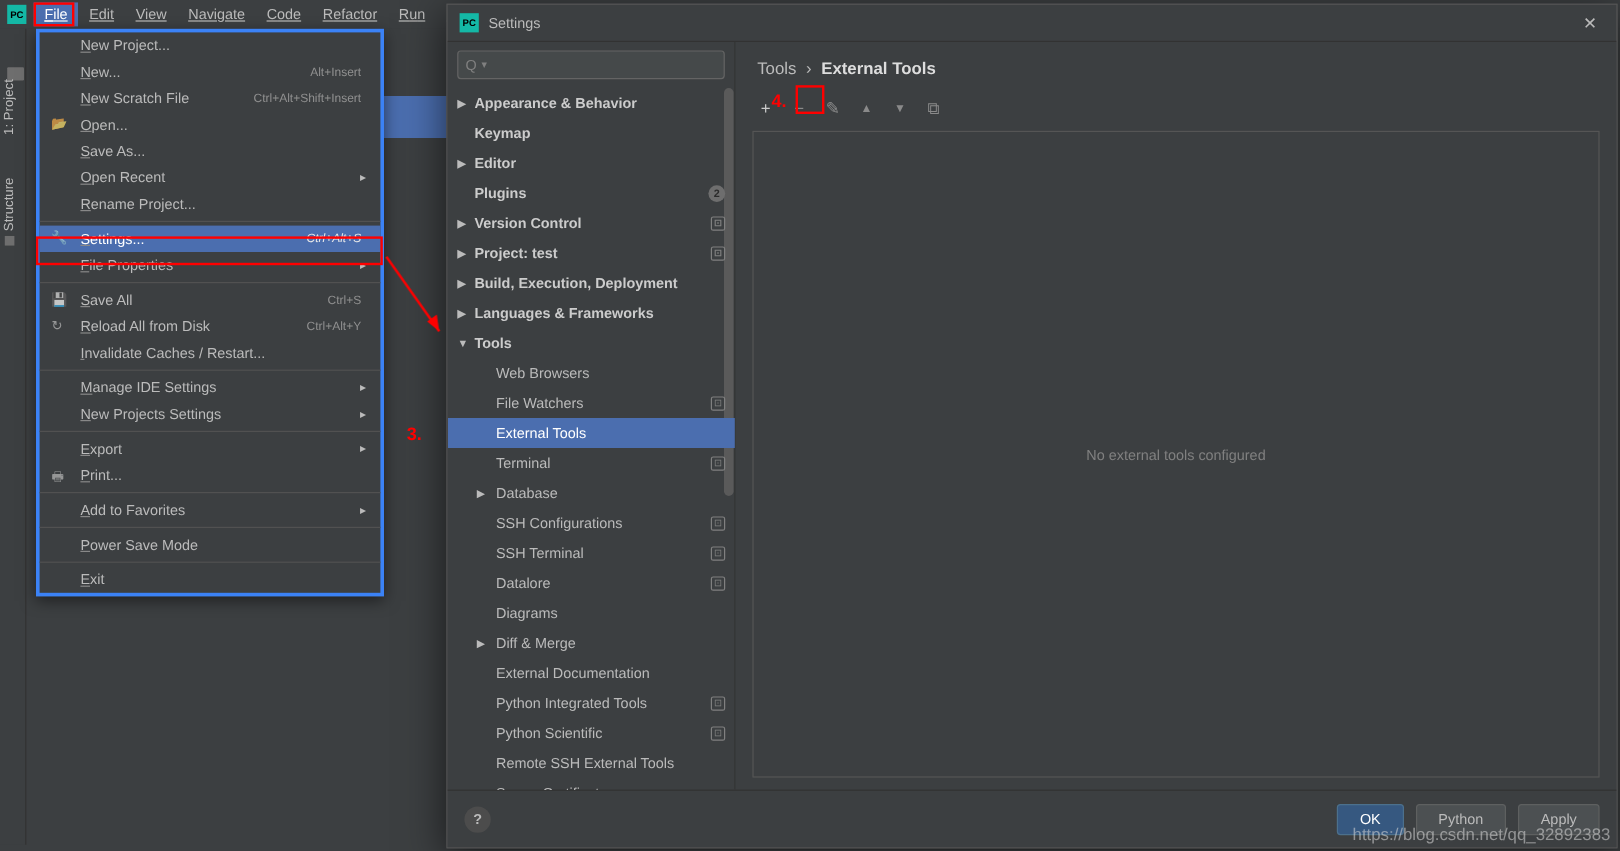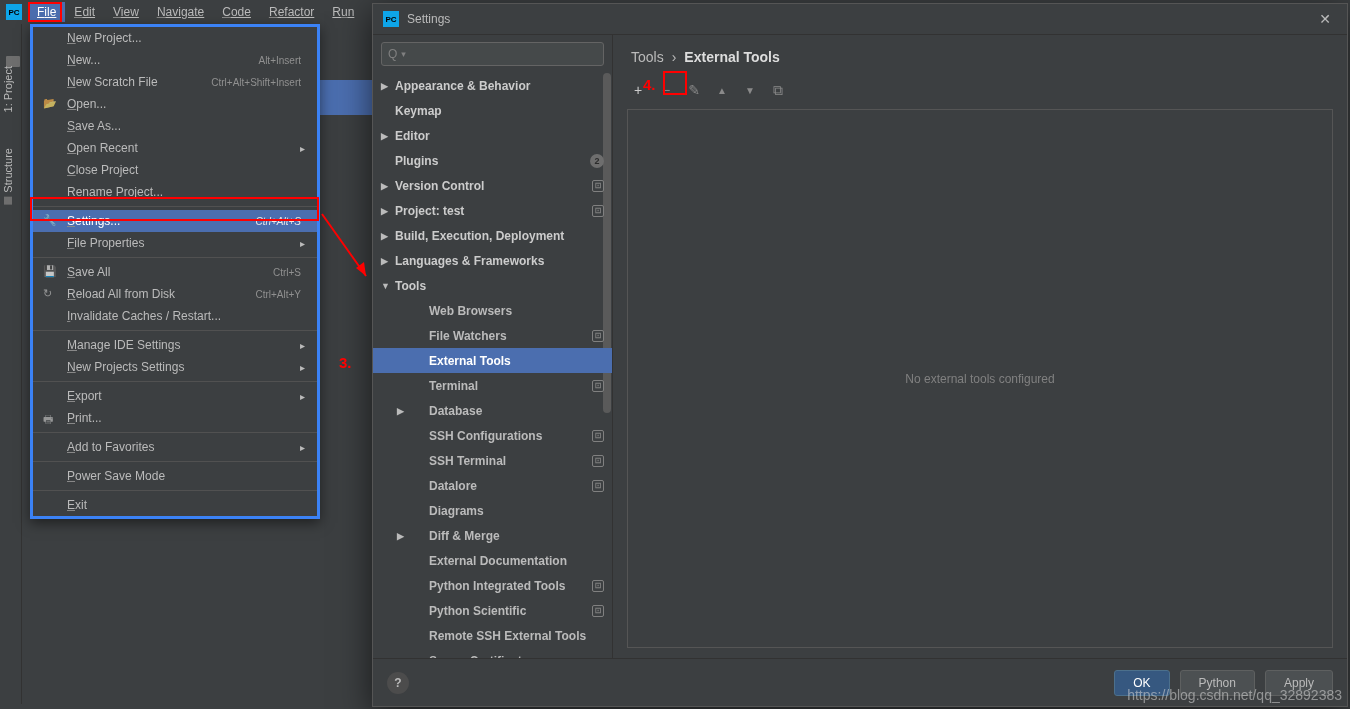--- a/index.html
+++ b/index.html
@@ -1,20 +1,20 @@
 <!DOCTYPE html>
 <html><head>
 <meta charset="utf-8">
 <style>
   * { box-sizing: border-box; margin: 0; padding: 0; font-family: "Segoe UI", Arial, sans-serif; }
   body { width: 1350px; height: 709px; background: #3c3f41; color: #bbbbbb; font-size: 12px; overflow: hidden; position: relative; }
   
   
   .menubar { height: 24px; display: flex; align-items: center; background: #3c3f41; padding-left: 4px; }
-  .pc-icon { width: 16px; height: 16px; background: #0ea5e9; color: #000; font-size: 8px; font-weight: bold; display: inline-flex; align-items: center; justify-content: center; margin: 0 6px 0 2px; }
+  .pc-icon { width: 16px; height: 16px; background: #14b8a6; color: #000; font-size: 8px; font-weight: bold; display: inline-flex; align-items: center; justify-content: center; margin: 0 6px 0 2px; }
   .menu-item { padding: 3px 9px; cursor: default; text-decoration: underline; }
   .menu-item.open { background: #4b6eaf; color: #fff; }
   
   
   .left-gutter { position: absolute; left: 0; top: 24px; width: 22px; height: 680px; background: #3c3f41; border-right: 1px solid #323232; }
   .left-tab { writing-mode: vertical-rl; transform: rotate(180deg); font-size: 11px; color: #bbbbbb; padding: 8px 2px; display: flex; align-items: center; gap: 4px; }
   .left-tab .sq { width: 8px; height: 8px; background: #6e6e6e; }
   .left-sep { height: 20px; }
   
   
@@ -38,21 +38,21 @@
   .dlg-close { margin-left: auto; font-size: 14px; color: #bbbbbb; padding: 4px 8px; }
   .dlg-body { flex: 1; display: flex; min-height: 0; border-top: 1px solid #323232; }
   
   
   .sb { width: 240px; background: #3c3f41; border-right: 1px solid #323232; display: flex; flex-direction: column; }
   .sb-search { margin: 7px 8px; height: 24px; background: #45494a; border: 1px solid #646464; border-radius: 3px; display: flex; align-items: center; padding: 0 6px; color: #808080; gap: 4px; }
   .sb-search input { flex: 1; background: transparent; border: none; color: #bbbbbb; outline: none; font-size: 12px; }
   .sb-list { flex: 1; overflow-y: auto; padding-bottom: 8px; position: relative; }
   .sb-scroll { position: absolute; right: 1px; top: 0; width: 8px; height: 340px; background: #5a5a5a; border-radius: 4px; }
   .sb-row { height: 25px; display: flex; align-items: center; padding-left: 22px; padding-right: 8px; position: relative; }
-  .sb-row.d1 { padding-left: 56px; font-weight: bold; }
+  .sb-row.d1 { padding-left: 40px; }
   .sb-row.bold { font-weight: bold; color: #cccccc; }
   .sb-row.sel { background: #4b6eaf; color: #fff; }
   .sb-row .caret { position: absolute; left: 8px; font-size: 9px; color: #bbbbbb; }
   .sb-row.d1 .caret { left: 24px; }
   .sb-row .scope { position: absolute; right: 8px; width: 12px; height: 12px; border: 1px solid #808080; border-radius: 2px; font-size: 8px; display: flex; align-items: center; justify-content: center; color: #808080; }
   .sb-row .badge { position: absolute; right: 8px; width: 14px; height: 14px; border-radius: 50%; background: #6e6e6e; color: #2b2b2b; font-size: 9px; display: flex; align-items: center; justify-content: center; font-weight: bold; }
   
   
   .content { flex: 1; display: flex; flex-direction: column; background: #3c3f41; }
   .crumb { padding: 14px 18px 10px; font-size: 14px; color: #bbbbbb; display: flex; gap: 8px; align-items: center; }
@@ -124,23 +124,20 @@
     <div class="dd-item">
       <span class="dd-icon" style="font-size: 11px; opacity: 0.7;">📂</span>
       <span><u class="mn">O</u>pen...</span>
     </div>
     <div class="dd-item">
       <span><u class="mn">S</u>ave As...</span>
     </div>
     <div class="dd-item">
       <span><u class="mn">O</u>pen Recent</span>
       <span class="dd-arrow">▸</span>
-    </div>
-    <div class="dd-item">
-      <span><u class="mn">C</u>lose Project</span>
     </div>
     <div class="dd-item">
       <span><u class="mn">R</u>ename Project...</span>
     </div>
     <div class="dd-sep"></div>
     <div class="dd-item hover">
       <span class="dd-icon" style="font-size: 11px; opacity: 0.7;">🔧</span>
       <span><u class="mn">S</u>ettings...</span>
       <span class="dd-sub">Ctrl+Alt+S</span>
     </div>

